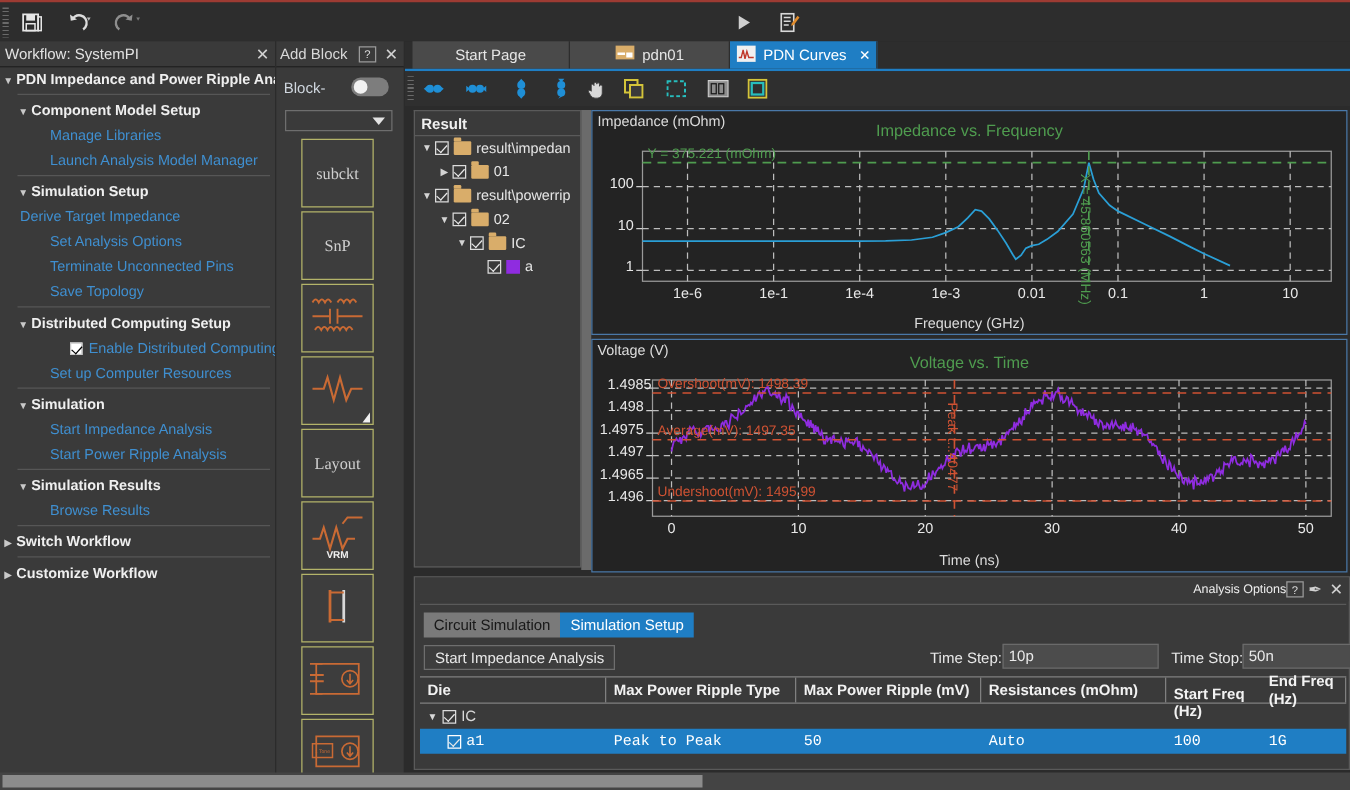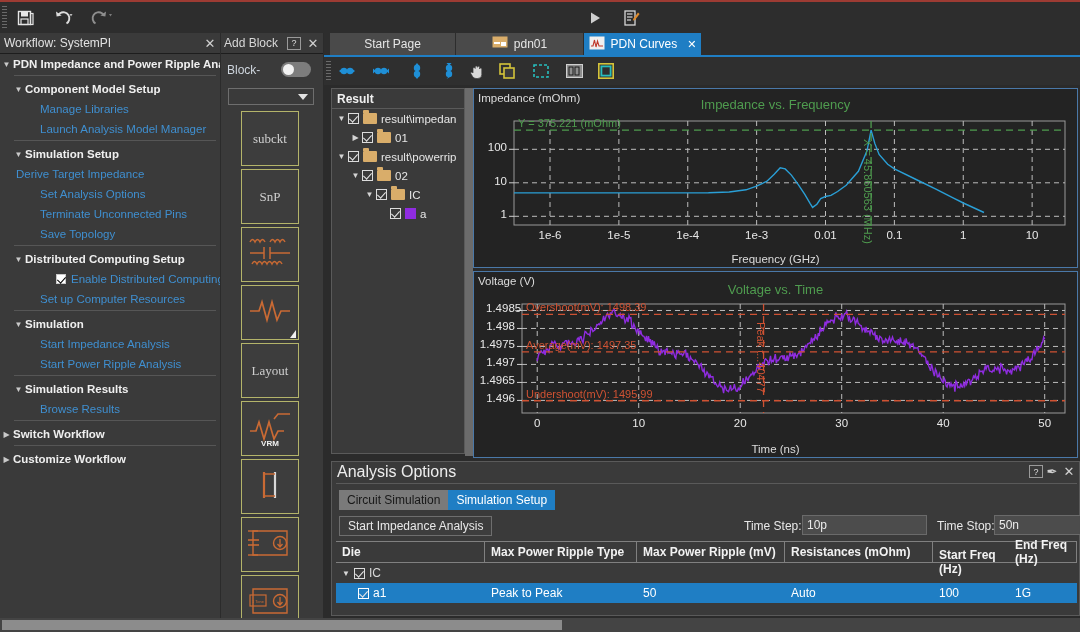--- a/index.html
+++ b/index.html
@@ -99,39 +99,39 @@
   .ch-title { position:absolute; width:100%; text-align:center; color:#4f9c4f; font-size:13px; }
   .ch-ylab { position:absolute; color:#dcdcdc; font-size:11.5px; }
   .ch-xlab { position:absolute; width:100%; text-align:center; color:#dcdcdc; font-size:11.5px; }
   .tick { position:absolute; font-size:11.5px; color:#e8e8e8; white-space:nowrap; }
 
   
   .ao { position:absolute; left:331px; top:461px; width:749px; height:155px; background:#3a3a3a;
         border:1px solid #5a5a5a; }
   .ao-head { position:absolute; left:0; top:0; width:100%; height:19px; display:flex; align-items:center;
         background:#3a3a3a; }
-  .ao-head .t { padding-left:5px; flex:1; font-size:16px; color:#ededed; }
+  .ao-head .t { padding-left:5px; flex:1; font-size:10px; color:#ededed;text-align:right; }
   .ao-sep { position:absolute; left:4px; top:21px; width:741px; height:1px; background:#5a5a5a; }
   .sm-tabs { position:absolute; left:7px; top:28px; display:flex; }
   .sm-tab { height:20px; padding:0 8px; display:flex; align-items:center; font-size:12px;
         background:#7a7a7a; color:#181818; cursor:pointer; }
   .sm-tab.active { background:#1f7ec4; color:#fff; }
   .btn-run { position:absolute; left:7px; top:54px; height:20px; padding:0 8px; display:flex;
         align-items:center; font-size:12px; background:#3d3d3d; border:1px solid #6e6e6e;
         color:#e8e8e8; cursor:pointer; }
   .fld-lab { position:absolute; top:57px; font-size:12px; color:#e8e8e8; }
   .fld { position:absolute; top:53px; height:20px; background:#4c4c4c; border:1px solid #6a6a6a;
         color:#eaeaea; font-size:12px; padding:0 4px; display:flex; align-items:center; }
   .tbl { position:absolute; left:4px; top:79px; width:741px; }
   .tbl-hd { display:flex; height:22px; background:#3a3a3a; border-top:1px solid #808080;
         border-bottom:1px solid #808080; }
   .tbl-hd div { font-weight:bold; font-size:12px; color:#f2f2f2; display:flex; align-items:center;
         padding-left:6px; border-right:1px solid #808080; }
   .tbl-r { display:flex; height:20px; align-items:center; font-size:12px; }
-  .tbl-r.sel { background:#1f7ec4; color:#fff; }
+  .tbl-r.sel { background:#1f7ec4; color:#fff;font-family:Liberation Mono, monospace; }
   .tbl-r div { padding-left:6px; }
   .hscroll { position:absolute; left:0; bottom:0; width:1080px; height:14px; background:#444; }
   .hscroll .thumb { position:absolute; left:2px; top:2px; width:560px; height:10px; background:#8c8c8c; }
 </style>
 </head>
 <body>
 
 <div class="topline"></div>
 
 <div class="toolbar">
@@ -501,21 +501,21 @@
       <line x1="35" x2="40" y1="60.30843413006586" y2="60.30843413006586" stroke="#cfcfcf"></line>
       <line x1="40" x2="591" y1="93.80565313862999" y2="93.80565313862999" stroke="#bdbdbd" stroke-dasharray="5,4" stroke-width="1"></line>
       <line x1="35" x2="40" y1="93.80565313862999" y2="93.80565313862999" stroke="#cfcfcf"></line>
       <line x1="40" x2="591" y1="127.30287214719412" y2="127.30287214719412" stroke="#bdbdbd" stroke-dasharray="5,4" stroke-width="1"></line>
       <line x1="35" x2="40" y1="127.30287214719412" y2="127.30287214719412" stroke="#cfcfcf"></line>
       <path d="M40.0 103.9 L76.0 103.9 L144.9 103.9 L213.8 103.9 L234.5 103.7 L255.2 103.0 L272.0 100.8 L282.6 97.1 L292.7 92.4 L300.2 85.3 L306.2 78.8 L311.2 79.9 L317.4 86.1 L324.1 95.3 L330.8 105.4 L336.2 114.6 L338.6 118.4 L342.9 115.2 L346.7 109.5 L351.5 107.5 L357.0 106.4 L363.6 102.5 L372.2 96.2 L384.4 82.3 L393.0 61.8 L397.1 41.1 L400.8 54.4 L405.1 65.5 L413.7 75.2 L420.4 79.9 L441.1 90.0 L461.9 100.1 L478.6 108.7 L489.3 114.0 L510.0 123.5" fill="none" stroke="#2a9fd6" stroke-width="1.4"></path>
       <line x1="40" x2="591" y1="41.07141214312283" y2="41.07141214312283" stroke="#4f9c4f" stroke-dasharray="7,5" stroke-width="1.3"></line>
       <line x1="397.06991101468753" x2="397.06991101468753" y1="32" y2="136" stroke="#4f9c4f" stroke-dasharray="7,5" stroke-width="1.3"></line>
     </svg>
     <div class="tick" style="left: 58.0133px; top: 140px; width: 36px; text-align: center;">1e-6</div>
-    <div class="tick" style="left: 126.888px; top: 140px; width: 36px; text-align: center;">1e-5</div>
+    <div class="tick" style="left: 126.888px; top: 140px; width: 36px; text-align: center;">1e-1</div>
     <div class="tick" style="left: 195.763px; top: 140px; width: 36px; text-align: center;">1e-4</div>
     <div class="tick" style="left: 264.638px; top: 140px; width: 36px; text-align: center;">1e-3</div>
     <div class="tick" style="left: 333.513px; top: 140px; width: 36px; text-align: center;">0.01</div>
     <div class="tick" style="left: 402.388px; top: 140px; width: 36px; text-align: center;">0.1</div>
     <div class="tick" style="left: 471.263px; top: 140px; width: 36px; text-align: center;">1</div>
     <div class="tick" style="left: 540.138px; top: 140px; width: 36px; text-align: center;">10</div>
     <div class="tick" style="left: 0px; width: 33px; text-align: right; top: 52.3084px;">100</div>
     <div class="tick" style="left: 0px; width: 33px; text-align: right; top: 85.8057px;">10</div>
     <div class="tick" style="left: 0px; width: 33px; text-align: right; top: 119.303px;">1</div>
     <div style="position: absolute; font-size: 11px; color: rgb(79, 156, 79); white-space: nowrap; left: 44px; top: 28.0714px;">Y = 375.221 (mOhm)</div>

